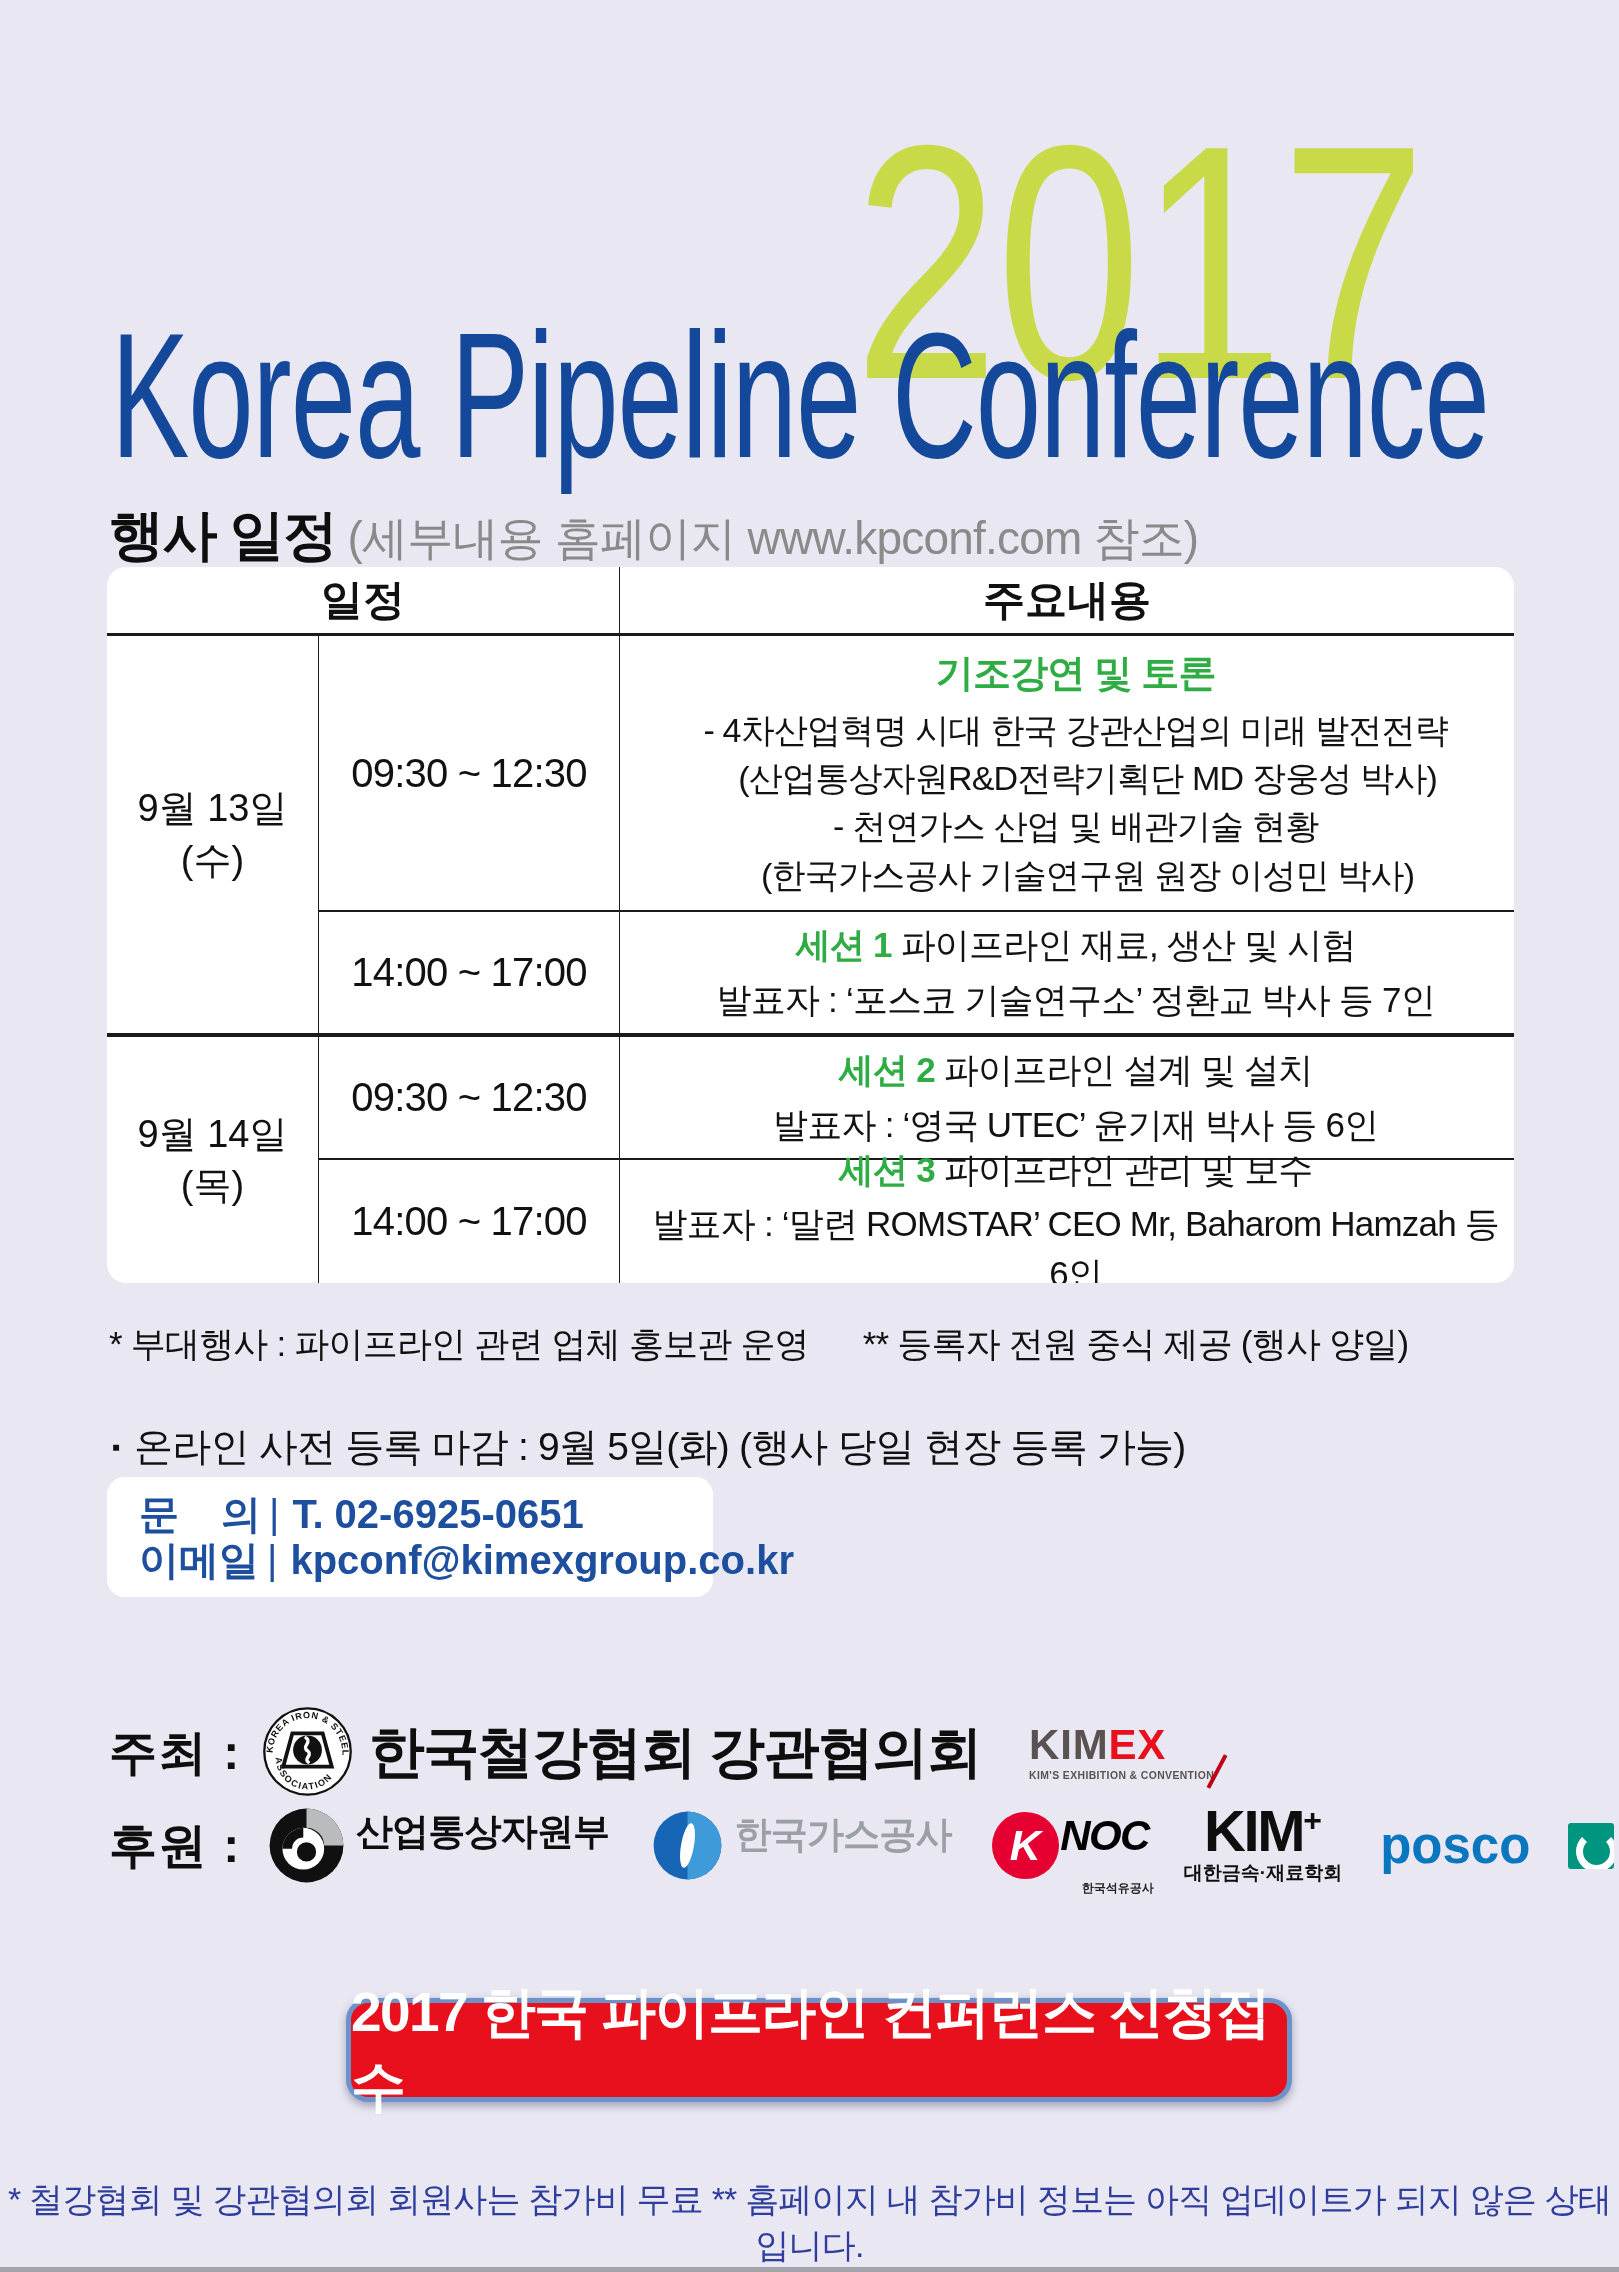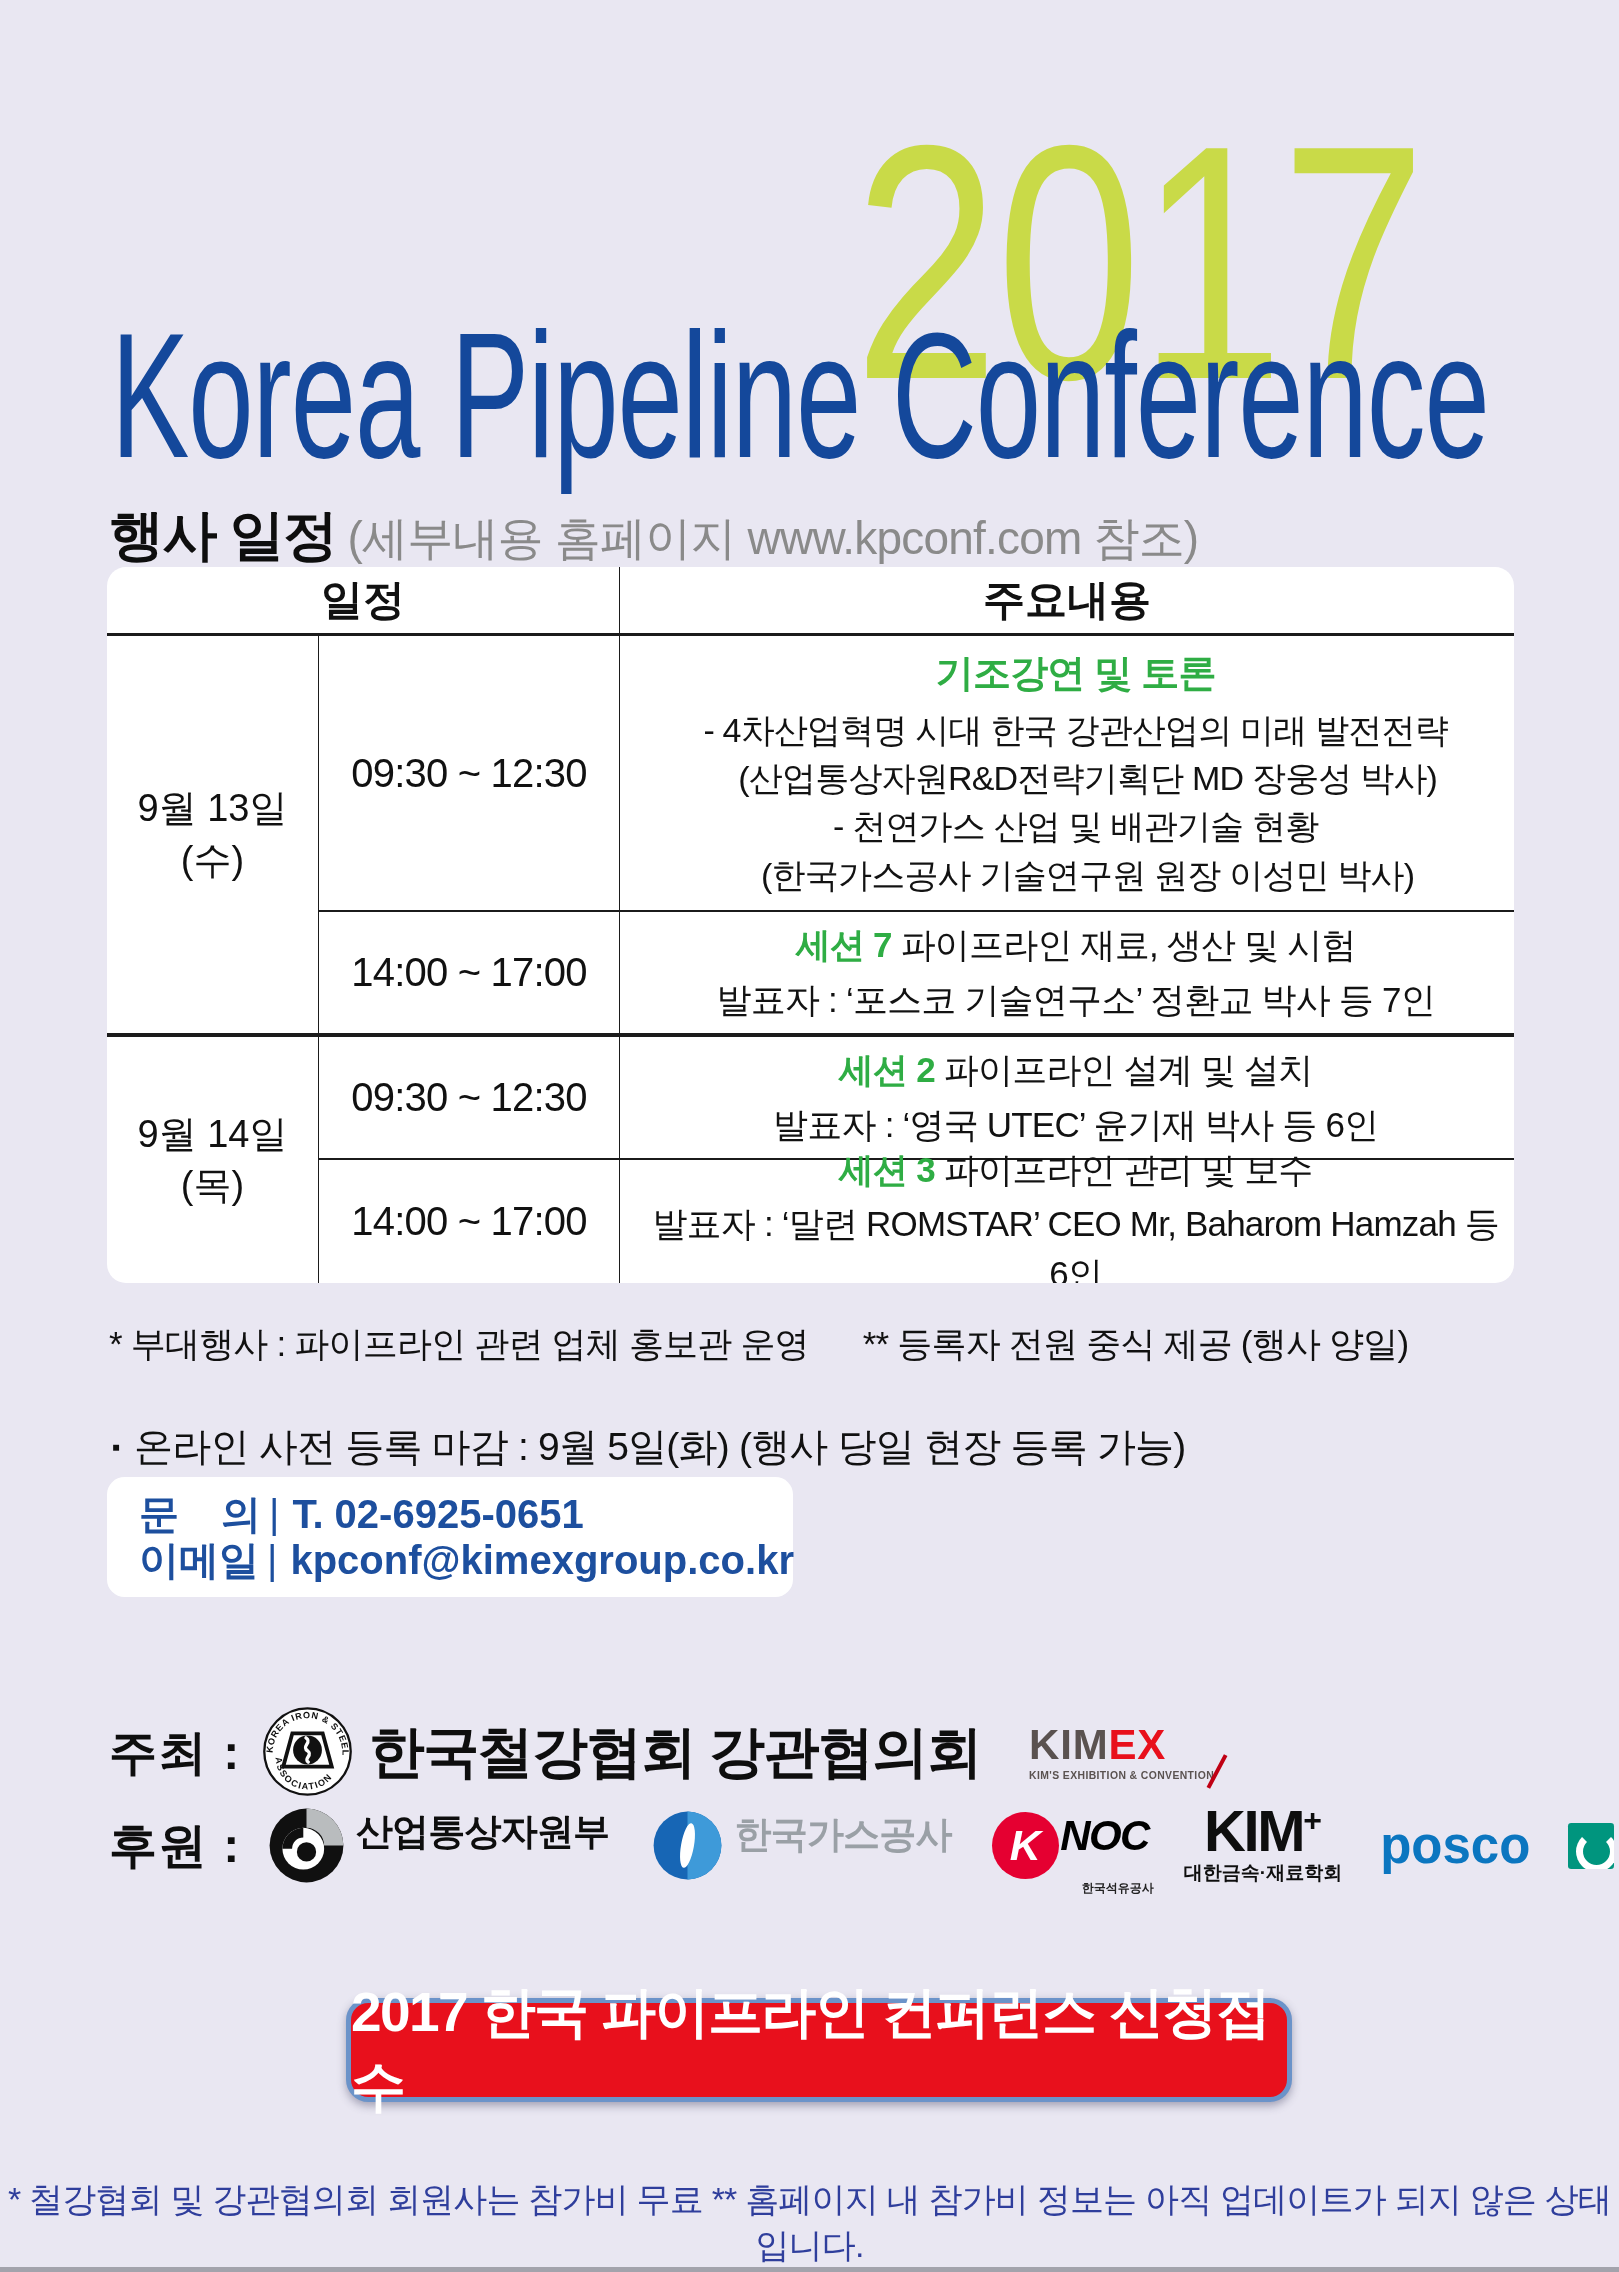--- a/index.html
+++ b/index.html
@@ -61,21 +61,21 @@
   .speaker{font-size:35px;}
 
   
   .note-line{left:109px;top:1321px;font-size:35px;color:#111;letter-spacing:-0.8px;white-space:nowrap;}
   .note-line .gap{margin-left:45px;}
   .reg-line{left:112px;top:1420px;font-size:39px;color:#111;letter-spacing:-0.8px;white-space:nowrap;display:flex;align-items:center;}
   .reg-line .bullet{font-size:24px;margin-right:14.4px;}
 
   
   .contact{
-    left:107px;top:1477px;width:686px;height:120px;background:#ffffff;border-radius:17.6px;
+    left:107px;top:1477px;width:606px;height:120px;background:#ffffff;border-radius:17.6px;
     padding:14.4px 0 0 32px;box-sizing:border-box;color:#1d4f9e;font-weight:700;font-size:40px;
   }
   .contact .row{display:flex;align-items:baseline;line-height:46px;white-space:nowrap;}
   .contact .lbl{display:inline-block;width:122px;text-align:justify;text-align-last:justify;}
   .contact .div{margin:0 13px 0 8px;font-weight:400;}
 
   
   .hosts{left:109px;top:1706px;display:flex;align-items:center;white-space:nowrap;}
   .hosts .label{font-size:48px;font-weight:800;letter-spacing:1.6px;margin-right:21px;color:#0e0e0e;}
   .kisa{margin-right:16px;}
@@ -145,21 +145,21 @@
     <div class="green keynote-title">기조강연 및 토론</div>
     <div>- 4차산업혁명 시대 한국 강관산업의 미래 발전전략</div>
     <div class="indent">(산업통상자원R&amp;D전략기획단 MD 장웅성 박사)</div>
     <div>- 천연가스 산업 및 배관기술 현황</div>
     <div class="indent">(한국가스공사 기술연구원 원장  이성민 박사)</div>
   </div>
 
   <div class="cell bc timecell t2">14:00 ~ 17:00</div>
   <div class="cell bc contentcell c2">
     <div class="session-line">
-      <span class="green">세션 7</span>
+      <span class="green">세션 1</span>
       <span class="sess-title">파이프라인 재료, 생산 및 시험</span>
     </div>
     <div class="speaker">발표자 : ‘포스코 기술연구소’ 정환교 박사 등 7인</div>
   </div>
 
   <div class="cell bc datecell date2">
     <div>9월 14일</div>
     <div>(목)</div>
   </div>
   <div class="cell bc timecell t3">09:30 ~ 12:30</div>

